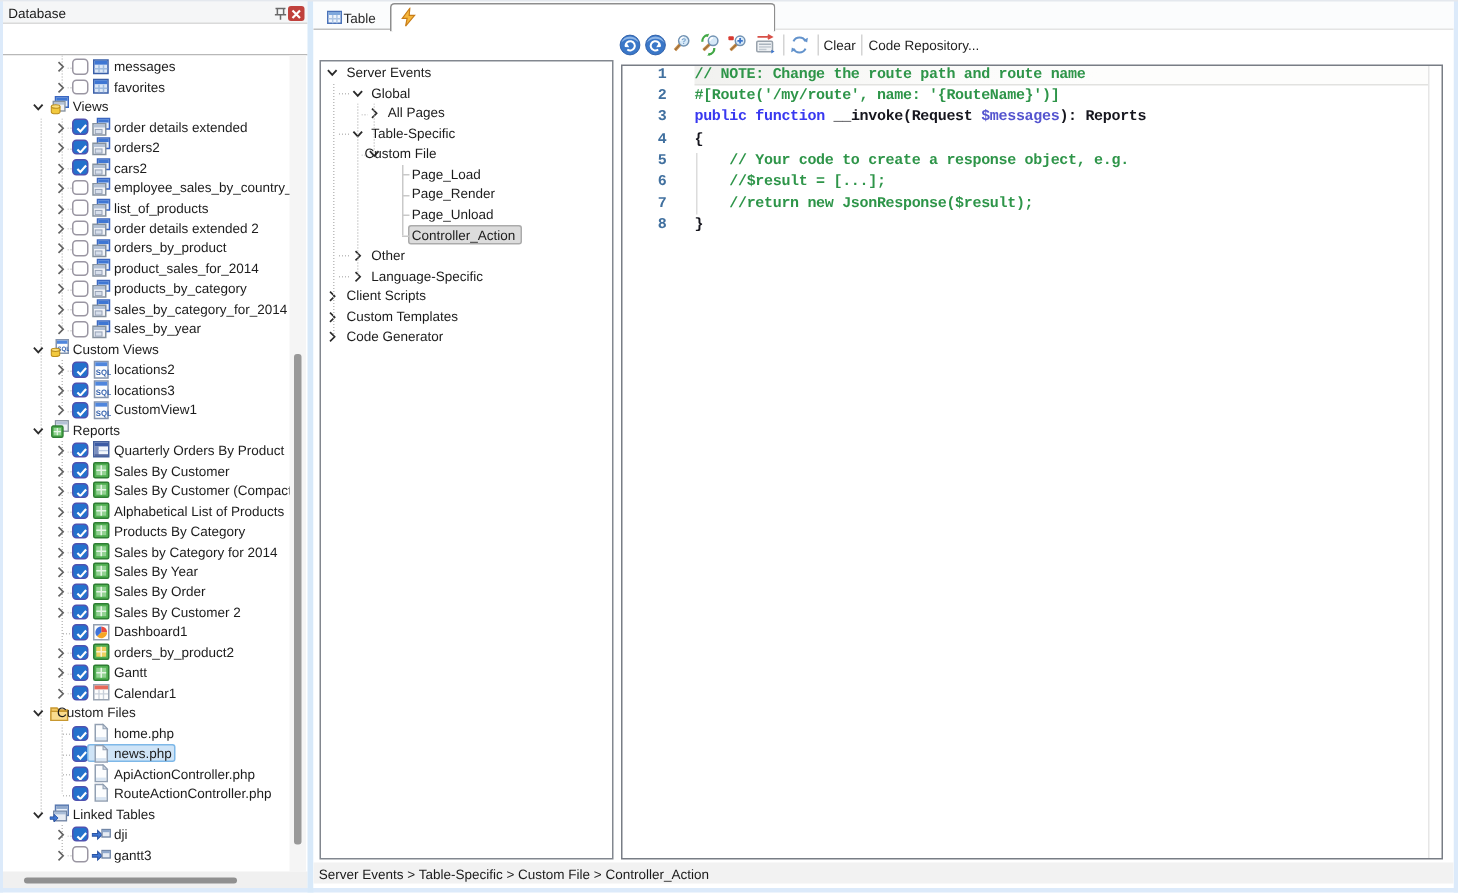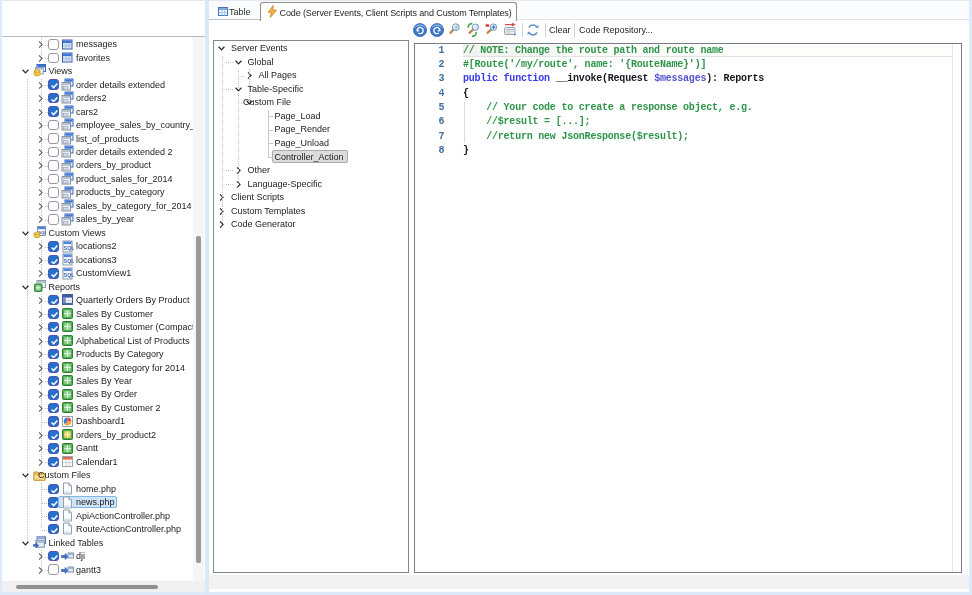--- a/index.html
+++ b/index.html
@@ -14,20 +14,37 @@
 .tbt{top:25px;font-size:9px;color:#1f1f1f;line-height:11px}
 </style></head><body>
 
 <div class="ab" style="left:0;top:0;width:972px;height:1px;background:#e4e8ee;z-index:9"></div>
 <div class="ab" style="left:0;top:0;width:972px;height:595px;background:#fff"></div>
 <div class="ab" style="left:969px;top:0;width:3px;height:595px;background:#dceafa"></div>
 <div class="ab" style="left:0;top:592px;width:972px;height:3px;background:#dceafa"></div>
 <div class="ab" style="left:0;top:0;width:2px;height:595px;background:#dceafa"></div>
 
 <div class="ab" style="left:2px;top:0;width:203px;height:592px;background:#fff">
+  <div class="ab" style="left:0;top:1px;width:203px;height:15px;background:#f5f6f7;border-bottom:1px solid #dadada">
+    <div class="ab" style="left:3.5px;top:3px;font-size:9px;font-weight:normal;color:#1a1a1a">Database</div>
+    <svg class="ab" style="left:179.5px;top:2.5px" width="10" height="10" viewBox="0 0 11 12">
+        <g stroke="#6a6a6a" stroke-width="1.2" fill="none">
+          <line x1="1.5" y1="2" x2="9.5" y2="2"></line>
+          <line x1="3" y1="2" x2="3" y2="6.5"></line>
+          <line x1="8" y1="2" x2="8" y2="6.5"></line>
+          <line x1="1" y1="7" x2="10" y2="7"></line>
+          <line x1="5.5" y1="7" x2="5.5" y2="11"></line>
+        </g>
+      </svg>
+    <div class="ab" style="left:190px;top:2.5px;width:10.5px;height:10px;background:#c0413c;border-radius:2px">
+      <svg width="11" height="11" viewBox="0 0 11 11" style="display:block">
+          <path d="M3,3 L8,8 M8,3 L3,8" stroke="#fff" stroke-width="1.45"></path>
+        </svg>
+    </div>
+  </div>
   <div class="ab" style="left:0;top:16px;width:203px;height:20px;background:#fff"></div>
   <div class="ab" style="left:0;top:36px;width:203px;height:1px;background:#b8b8b8"></div>
 
   <div class="ab" style="left:0;top:37px;width:203px;height:544px;background:#fff;overflow:hidden">
   </div>
 <div class="ab vdot" style="left:24.5px;top:78.5px;height:464.4px"></div>
 <div class="ab vdot" style="left:39.0px;top:37.0px;height:21.1px"></div>
 <div class="ab vdot" style="left:39.0px;top:78.5px;height:141.2px"></div>
 <div class="ab vdot" style="left:39.0px;top:240.2px;height:33.4px"></div>
 <div class="ab vdot" style="left:39.0px;top:294.1px;height:168.1px"></div>
@@ -771,21 +788,20 @@
         <line x1="1" y1="5.5" x2="9" y2="5.5" stroke="#aec6e4"></line>
       </svg>
     <div class="ab" style="left:17px;top:4px;font-size:9px;color:#2a2a2a">Table</div>
   </div>
   <div class="ab" style="left:51.5px;top:3px;width:1px;height:16px;background:#c8c8c8"></div>
 
   <div class="ab" style="left:51px;top:2px;width:257px;height:18.5px;background:#fff;border:1px solid #8e8e8e;border-bottom:none;border-radius:3px 3px 0 0">
     <svg class="ab" style="left:6px;top:2px" width="11" height="13" viewBox="0 0 11 13">
         <path d="M6.2,0.5 L1.2,7.2 L4.4,7.2 L3.4,12.4 L9.4,5.2 L5.8,5.2 Z" fill="#f6b73c" stroke="#c87d18" stroke-width="0.8"></path>
       </svg>
-    <div class="ab" style="left:18.5px;top:4.5px;font-size:9px;color:#1f1f1f;white-space:nowrap;letter-spacing:-0.12px">Code (Server Events, Client Scripts and Custom Templates)</div>
   </div>
 
   <div class="ab" style="left:4px;top:40px;width:195.5px;height:532.5px;background:#fff;border:1px solid #82878f"></div>
 
   <div class="ab" style="left:205px;top:43px;width:548px;height:529.5px;background:#fff;border:1px solid #787d85"></div>
   <div class="ab" style="left:253.5px;top:44px;width:489px;height:13.3px;background:linear-gradient(90deg,#f1f1ef 0%,#f6f6f4 15%,#fbfbfa 32%,#fdfdfc 55%,#fdfdfc 100%);border-bottom:1px solid #e2e2e0"></div>
   <div class="ab" style="left:742.5px;top:44px;width:1px;height:527.5px;background:#e6e6e6"></div>
   <div class="ab" style="left:255px;top:101.5px;width:1px;height:41px;background:#dcdcdc"></div>
   <div class="ab" style="left:215px;top:43.8px;width:20.5px;text-align:right;font-family:'Liberation Mono',monospace;font-size:10px;line-height:14.32px;color:#41709f;font-weight:bold;white-space:pre">1
 2
@@ -798,20 +814,21 @@
   <div class="ab" style="left:254px;top:43.8px;font-family:'Liberation Mono',monospace;font-size:10px;font-weight:bold;line-height:14.32px;letter-spacing:-0.21px;color:#16161e;white-space:pre"><span style="color:#2e9549">// NOTE: Change the route path and route name</span>
 <span style="color:#2e9549">#[Route('/my/route', name: '{RouteName}')]</span>
 <span style="color:#3838f0">public</span> <span style="color:#3838f0">function</span> <span style="color:#16161e">__invoke(Request </span><span style="color:#5454cf">$messages</span><span style="color:#16161e">): Reports</span>
 <span style="color:#16161e">{</span>
     <span style="color:#2e9549">// Your code to create a response object, e.g.</span>
     <span style="color:#2e9549">//$result = [...];</span>
     <span style="color:#2e9549">//return new JsonResponse($result);</span>
 <span style="color:#16161e">}</span></div>
 
   <div class="ab" style="left:0;top:575px;width:760px;height:14px;background:#f2f2f2"></div>
+  <div class="ab" style="left:3.5px;top:578px;font-size:9px;color:#1a1a1a;white-space:nowrap">Server Events &gt; Table-Specific &gt; Custom File &gt; Controller_Action</div>
 </div>
 
 <div class="ab" style="left:217.0px;top:44.3px">
     <svg width="9" height="9" viewBox="0 0 9 9" style="display:block">
       <polyline points="1.6,2.8 4.5,5.9 7.4,2.8" fill="none" stroke="#2b2b2b" stroke-width="1.25"></polyline>
     </svg>
   </div>
 <div class="ab lbl" style="left:231.0px;top:42.3px">Server Events</div>
 <div class="ab" style="left:233.5px;top:57.8px">
     <svg width="9" height="9" viewBox="0 0 9 9" style="display:block">

